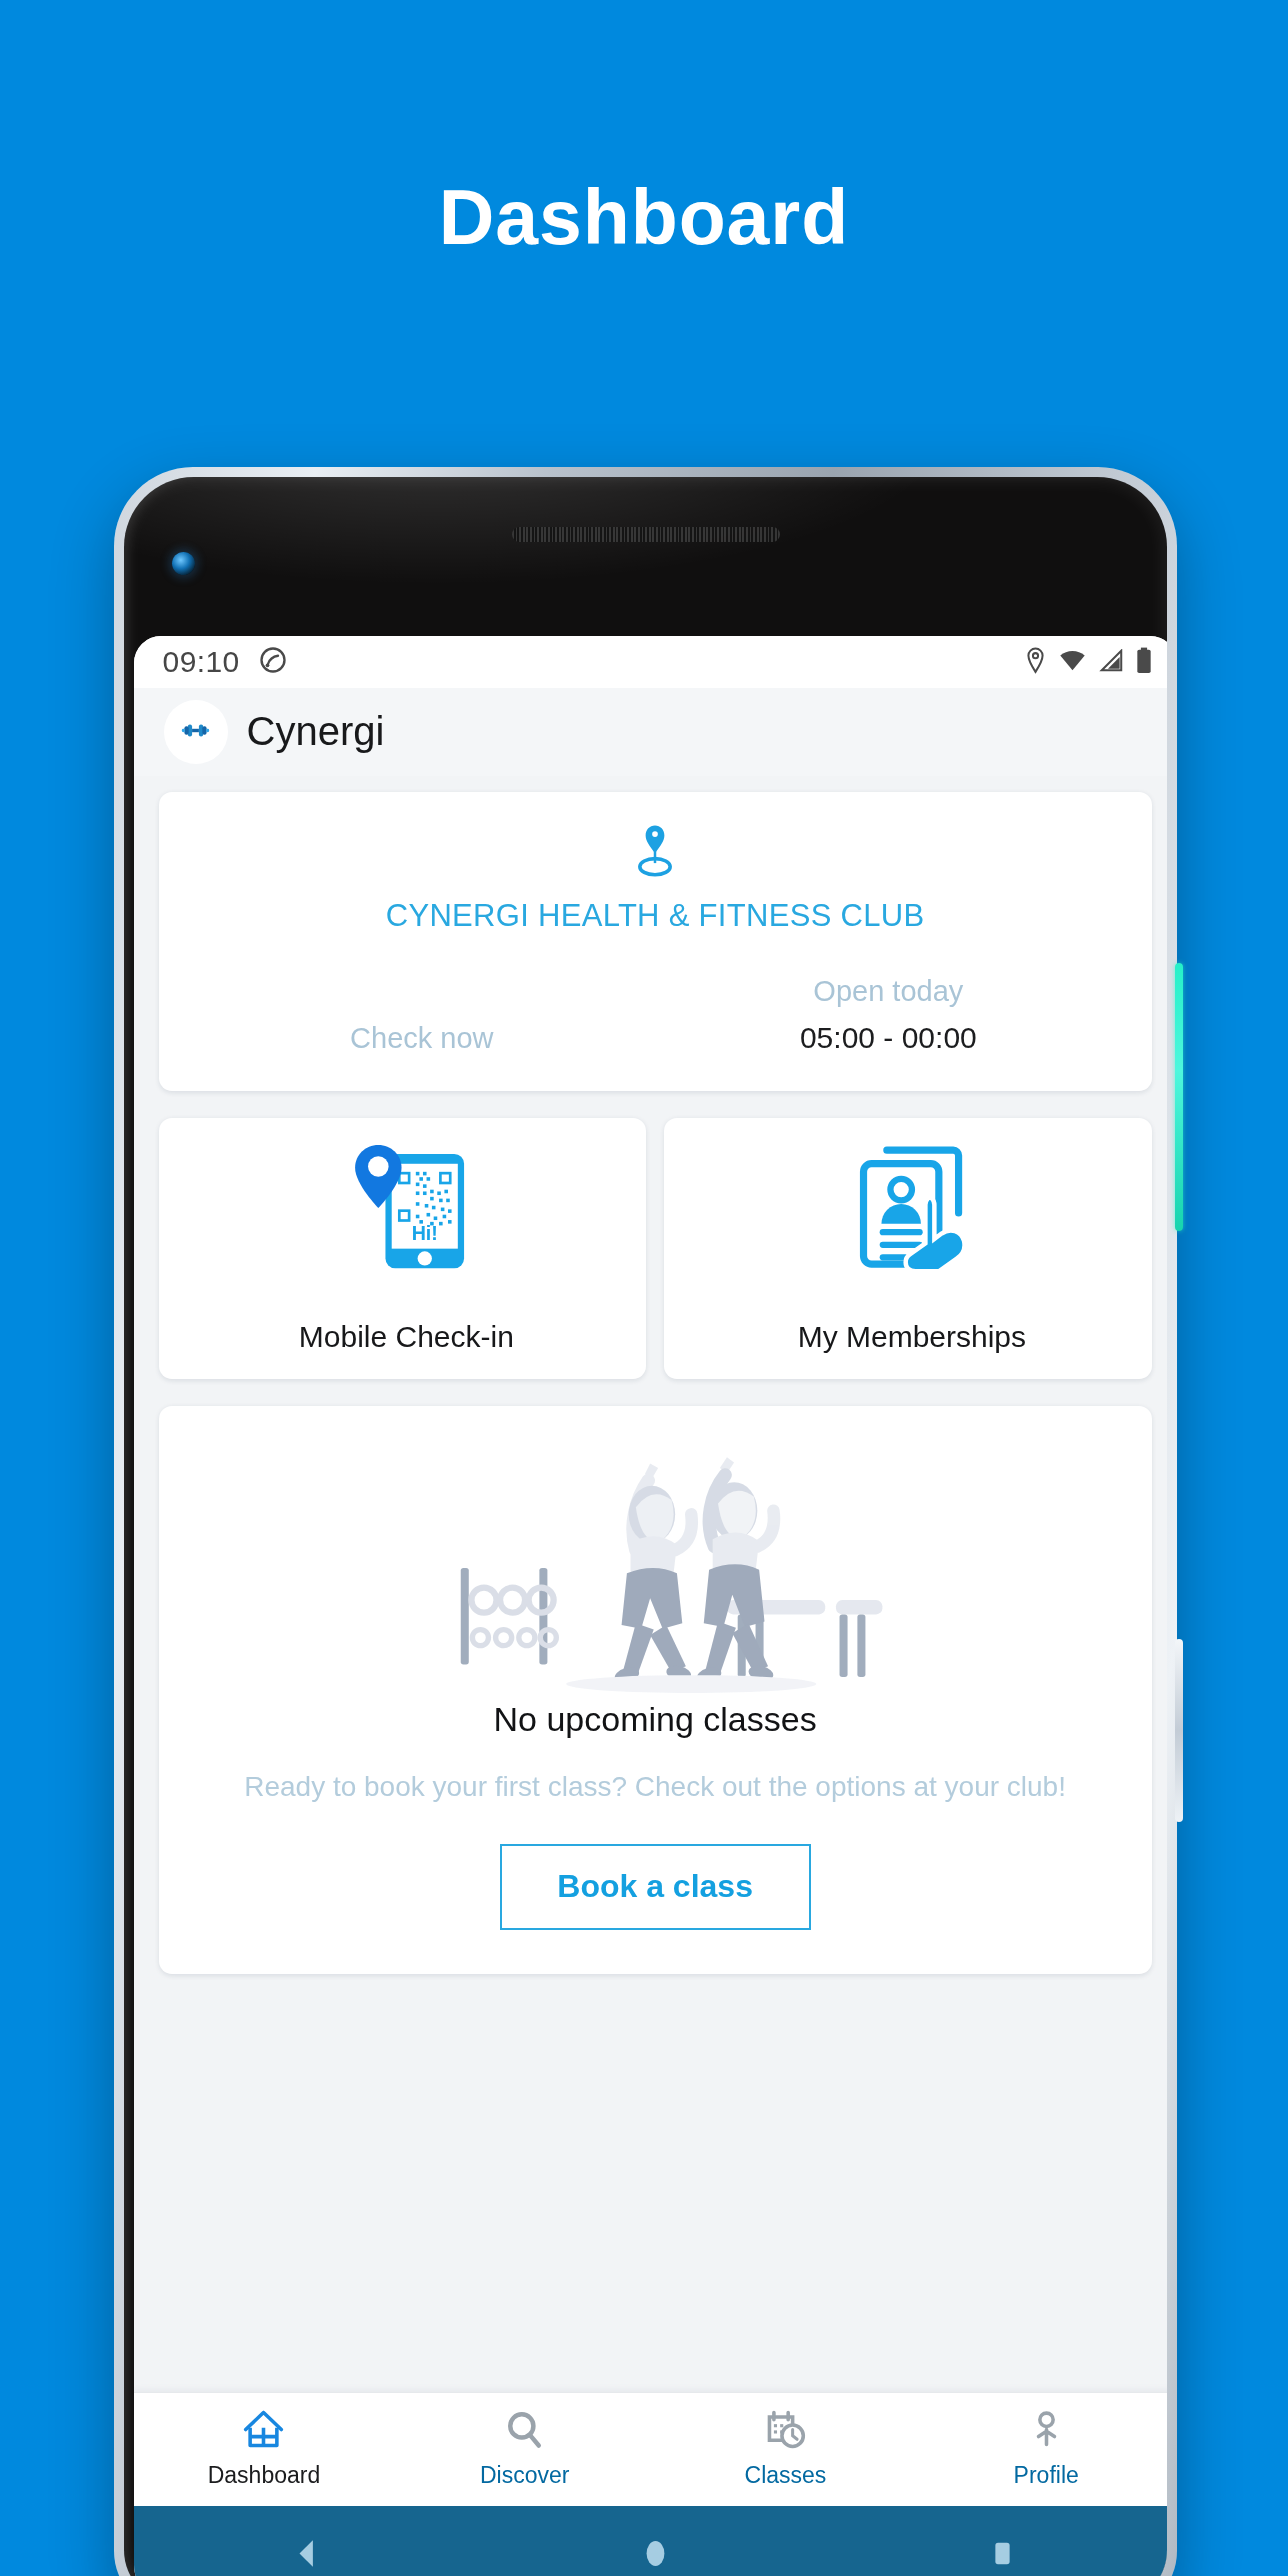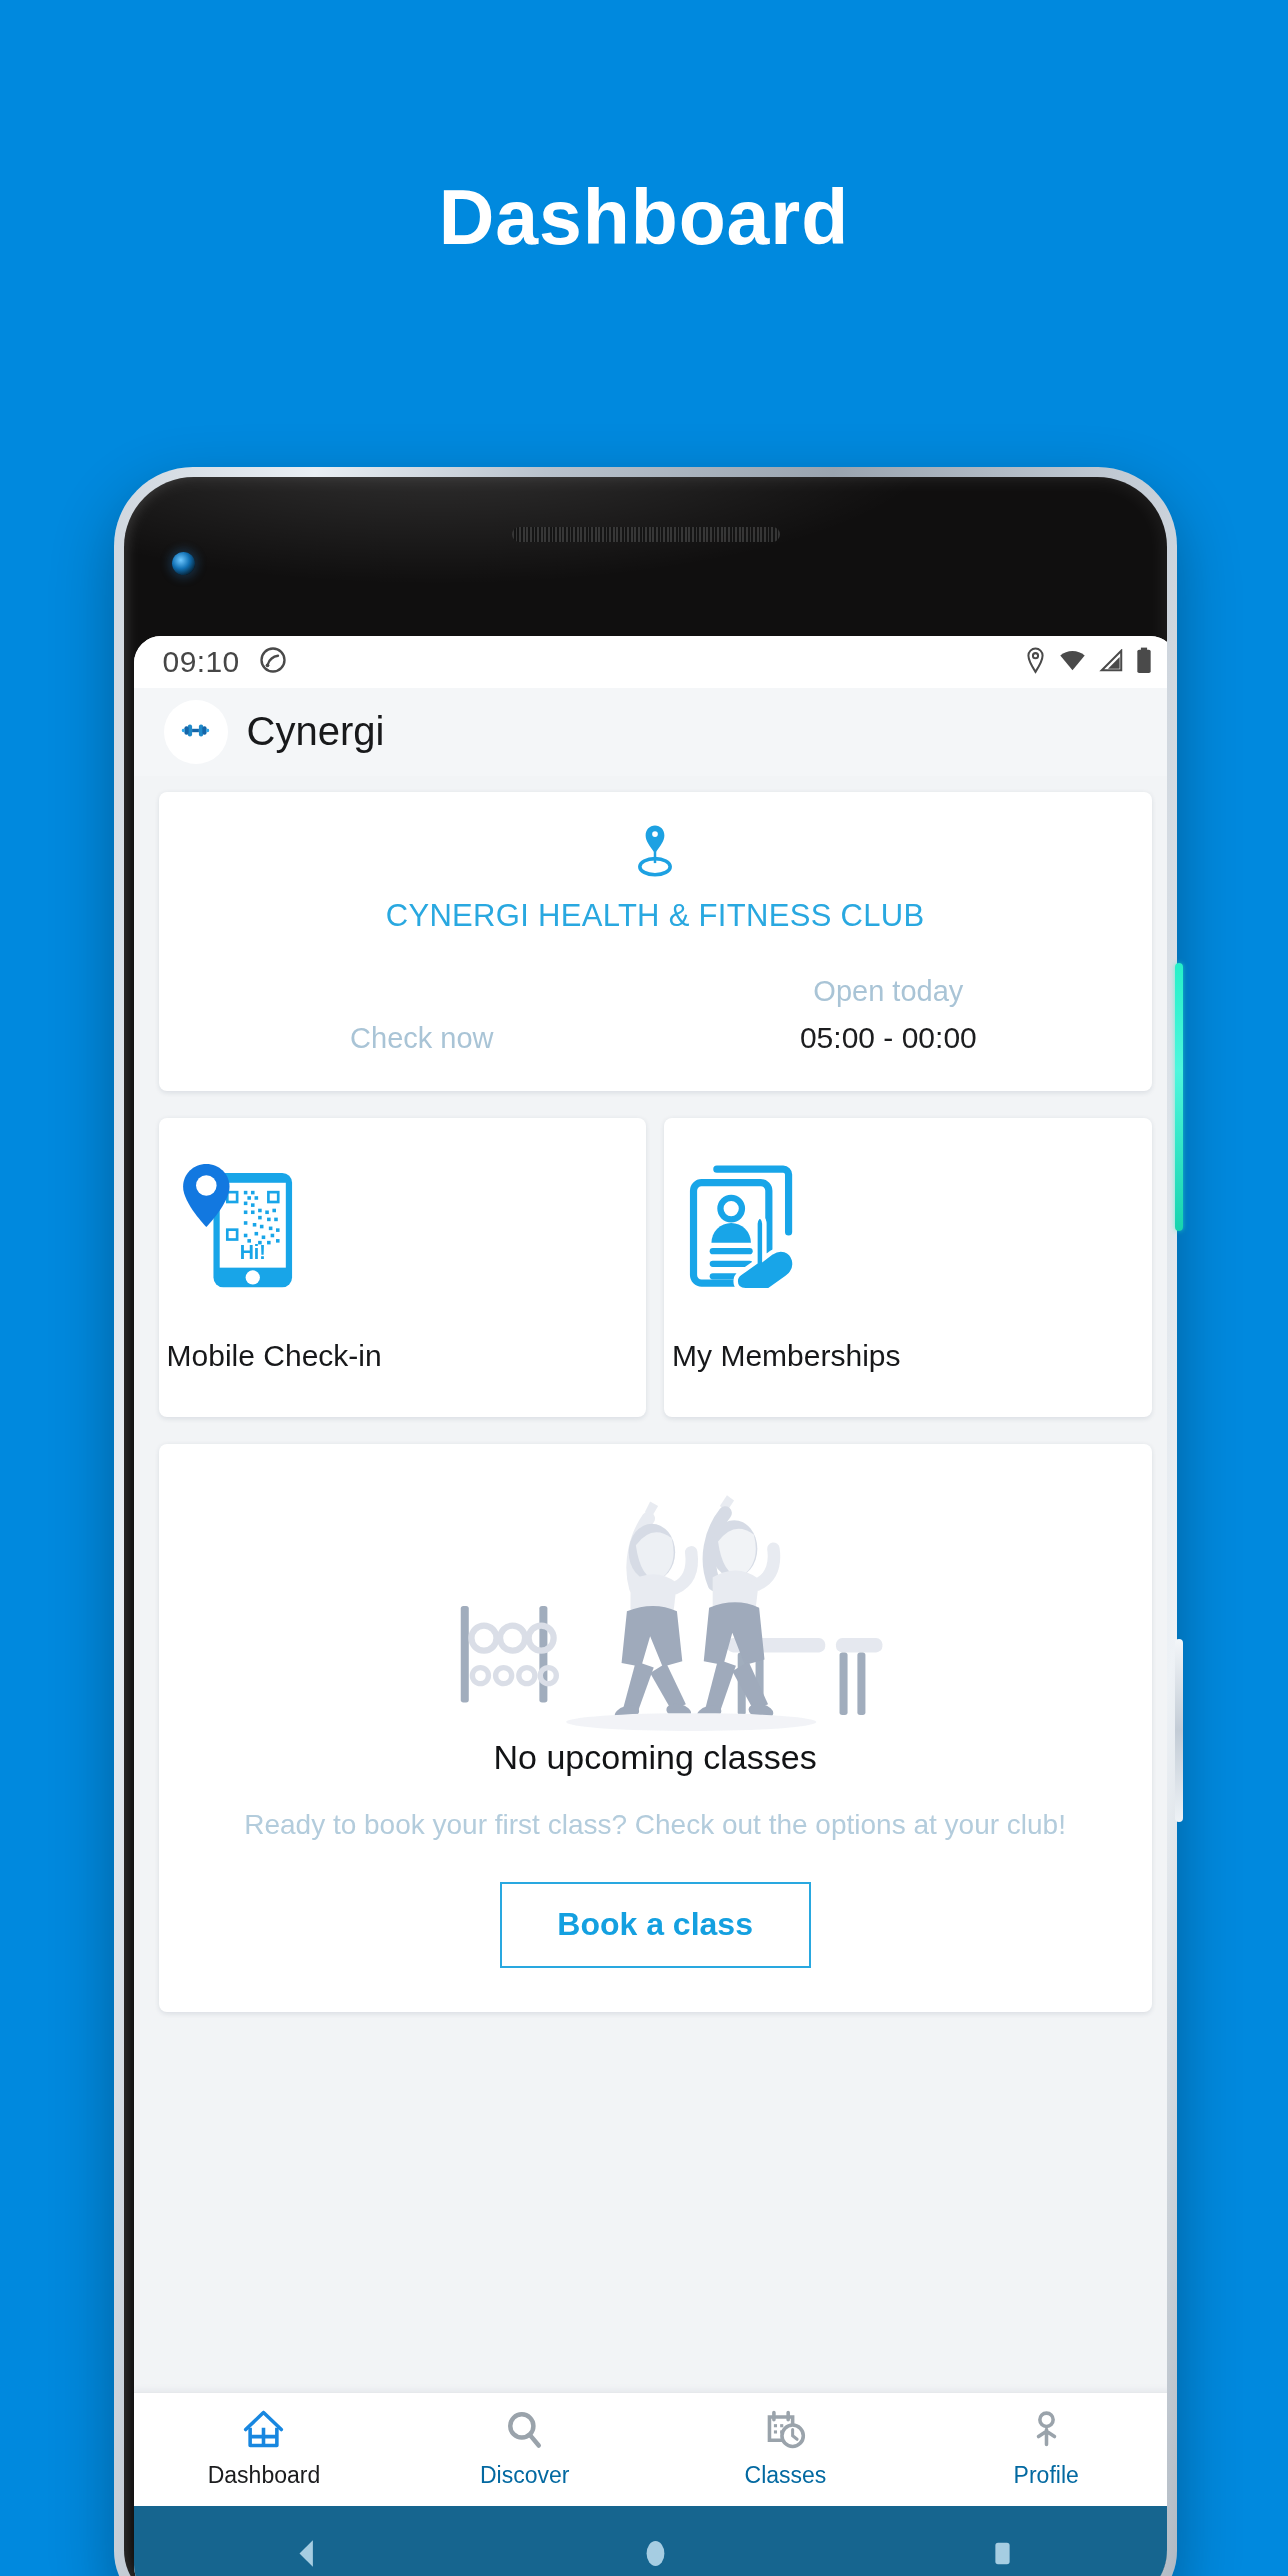--- a/index.html
+++ b/index.html
@@ -124,21 +124,21 @@
   
   .content {
     flex: 1;
     padding: 0 25px;
     overflow: hidden;
   }
 
   .card {
     background: #ffffff;
     box-shadow: 0 1.8px 5.4px rgba(20,40,70,.10);
-    border-radius: 8px;
+    border-radius: 13px;
   }
 
   
   .club-card {
     margin-top: 16px;
     padding: 27px 30px 36px;
     text-align: center;
   }
   .club-pin { margin: 3.6px auto 12.5px; display: block; }
   .club-name {
@@ -165,24 +165,24 @@
   }
 
   
   .tiles {
     margin-top: 27px;
     display: flex;
     gap: 18px;
   }
   .tile {
     flex: 1;
-    height: 299px;
+    height: 261px;
     display: flex;
     flex-direction: column;
-    align-items: flex-start;
+    align-items: center;
     justify-content: center;
     padding-bottom: 12.5px;
     padding-left: 8px;
   }
   .tile-icon { height: 157px; display:flex; align-items:center; justify-content:center; }
   .tile-label {
     margin-top: 34px;
     font-size: 30px;
     color: #17181a;
   }

